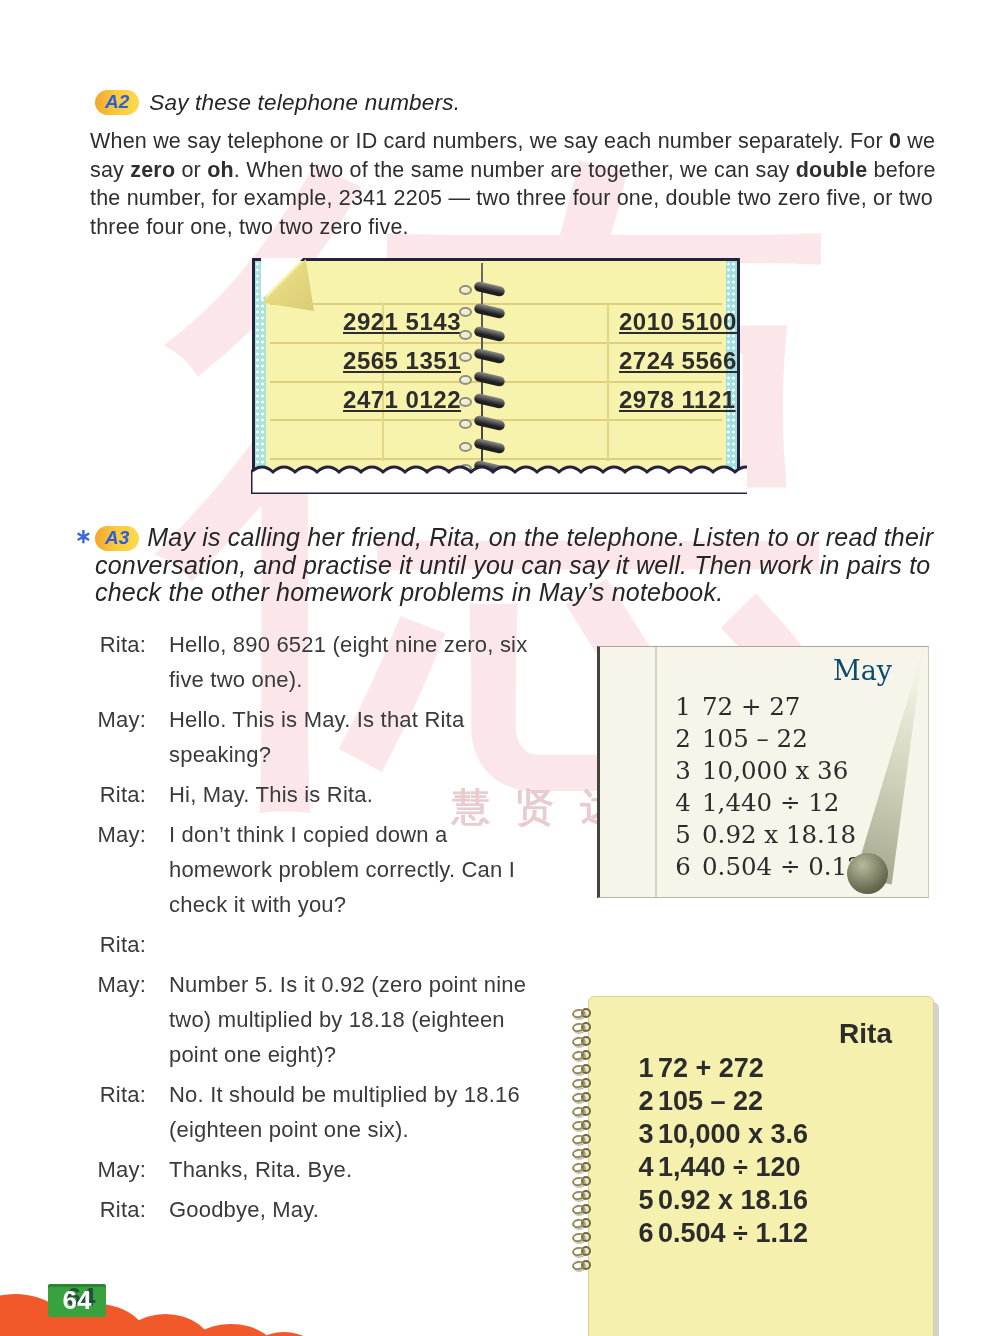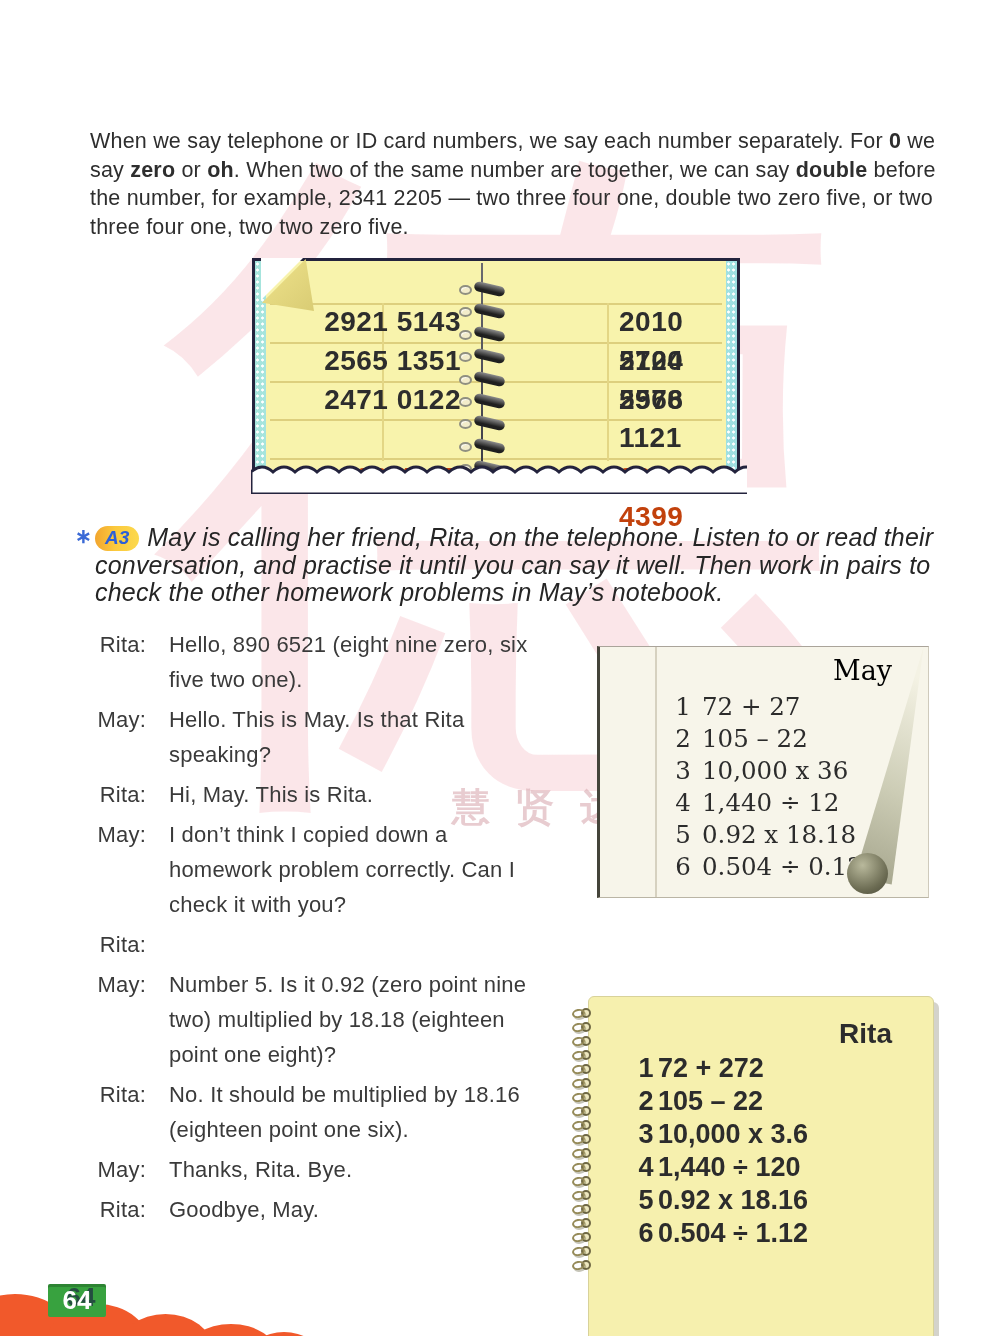--- a/index.html
+++ b/index.html
@@ -44,22 +44,22 @@
   
   #notebook { left:252px; top:258px; width:488px; height:224px;
     border:3px solid #23233d; border-bottom:none; background:#f8f3ac; }
   .nbstrip { position:absolute; top:0; bottom:0; width:11px; background:#a6e4dd;
     background-image:radial-gradient(#ffffff 1px, transparent 1.6px); background-size:5px 6px; }
   .nbstrip.l { left:0; } .nbstrip.r { right:0; background-color:#9fe0e2; }
   .nbline { position:absolute; left:15px; right:15px; height:2px; background:#ddcf7e; }
   .nbv { position:absolute; width:2px; background:#e3d685; top:42px; height:158px; }
   .nbcenter { position:absolute; left:226px; top:2px; width:2px; height:206px;
     background:linear-gradient(180deg,#6a6a70,#3c3c46); }
-  .nb-nums { position:absolute; top:42px; font-weight:bold; font-size:28px;
-    color:#2d2d2d; letter-spacing:.5px; }
+  .nb-nums { position:absolute; top:42px; font-weight:bold; font-size:24px;
+    color:#2d2d2d; letter-spacing:.5px;text-decoration:underline; }
   .nb-nums .pnum { height:38.8px; line-height:38.8px; }
   .nb-nums .pnum:last-child { color:#c2410c;margin-top:40px; }
   #nbnums-left { left:12px; width:194px; text-align:right; }
   #nbnums-right { left:364px; width:120px; text-align:left; }
   #nbspiral { position:absolute; left:204px; top:22px; width:70px; height:192px; }
   .nbring { position:absolute; left:0; width:60px; height:14px; }
   .nbring .hole { position:absolute; left:0; top:2px; width:13px; height:10px;
     border:2px solid #8f8f80; border-radius:50%; background:#f2ecca;
     box-shadow:inset 1px 1px 0 rgba(255,255,255,.8); }
   .nbring .hook { position:absolute; left:15px; top:1px; width:31px; height:10px;
@@ -85,21 +85,21 @@
   .turn { display:grid; grid-template-columns:84px 380px; column-gap:16px;
     margin-bottom:5px;gap:23px; }
   .turn .speaker { text-align:right; }
 
   
   #maypad { left:597px; top:646px; width:332px; height:252px;
     background:#f7f5ea; border-left:3px solid #44443a; border-top:1px solid #aaa49a;
     border-right:1px solid #cfcabc; border-bottom:1px solid #bab5a5; }
   #maypad .mline { position:absolute; left:55px; top:0; bottom:0; width:2px; background:#d6d1c0; }
   #maypad .title { position:absolute; top:8px; right:36px;
-    font-family:"DejaVu Serif", serif; font-size:27px; color:#000000; }
+    font-family:"DejaVu Serif", serif; font-size:27px; color:#0c4a6e; }
   #maylist { position:absolute; left:70px; top:44px;
     font-family:"DejaVu Serif", serif; font-size:24.5px; color:#2c2c2c; }
   .mrow { display:flex; height:32px; line-height:32px; }
   .mrow .mnum { width:26px; text-align:center; }
   .mrow .mexpr { margin-left:6px; }
   #maycone { position:absolute; right:0; top:0; width:110px; height:240px;
     clip-path:polygon(96% 0, 33% 96%, 67% 99%);
     background:linear-gradient(203deg,#f4f2e4 12%,#cdcdb6 55%,#9c9c83); }
   #mayball { position:absolute; left:247px; top:206px; width:41px; height:41px;
     border-radius:50%;
@@ -140,20 +140,23 @@
     text-shadow:4px -3px 0 rgba(30,48,66,.75); }
 </style>
 </head>
 <body>
 
 <div id="canvas">
 
   <div class="wm-big">德</div>
   <div class="wm-small">慧贤达</div>
 
+  <div id="a2row" class="layer">
+    <span class="xbadge">A2</span><span class="instr">Say these telephone numbers.</span>
+  </div>
 
   <div id="para" class="layer">
     <span>When we say telephone or ID card numbers, we say each number separately. For </span><span class="b">0</span><span> we say </span><span class="b">zero</span><span> or </span><span class="b">oh</span><span>. When two of the same number are together, we can say </span><span class="b">double</span><span> before the number, for example, 2341 2205 — two three four one, double two zero five, or two three four one, two two zero five.</span>
   </div>
 
   <div id="notebook" class="layer">
     <div class="nbstrip l"></div>
     <div class="nbstrip r"></div>
     <div class="nbline" style="top:42px"></div>
     <div class="nbline" style="top:80.8px"></div>

